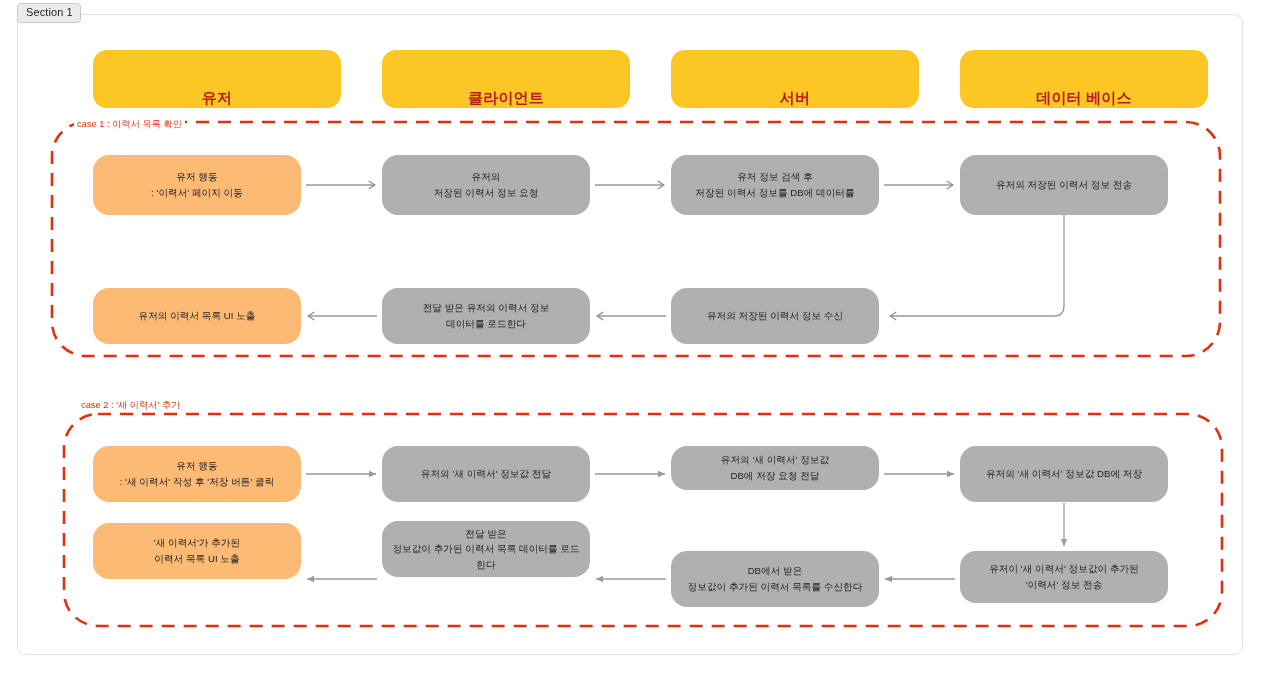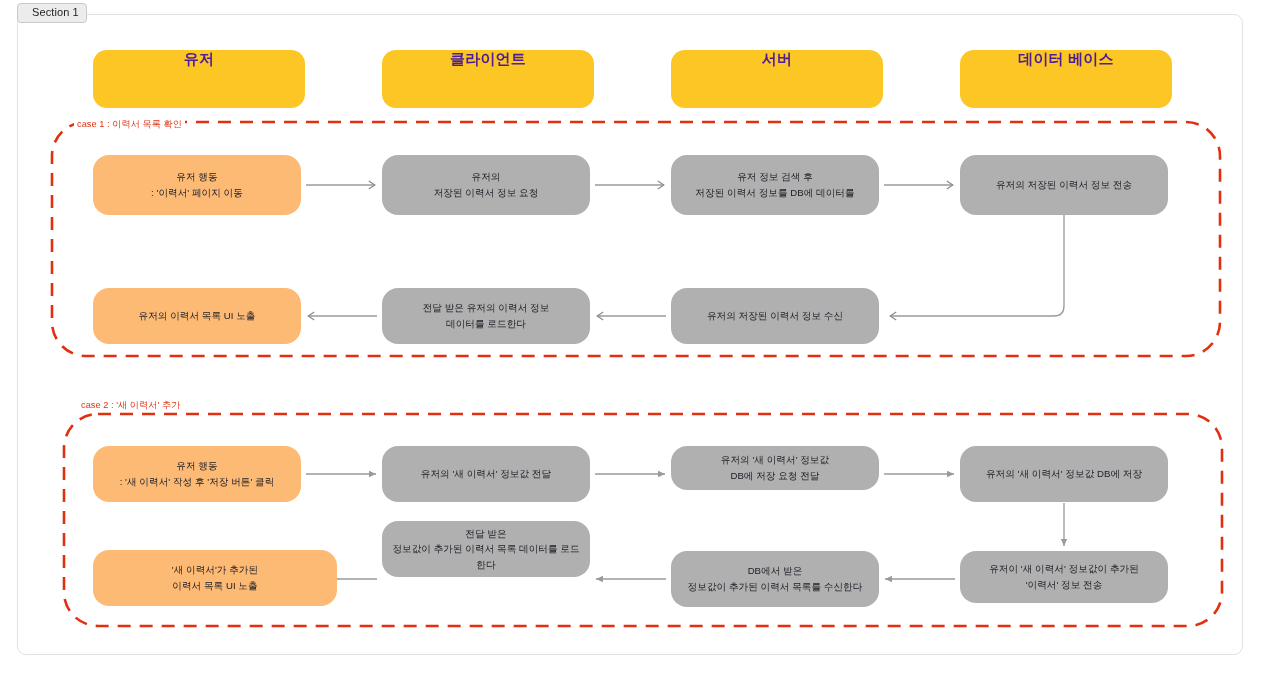--- a/index.html
+++ b/index.html
@@ -5,35 +5,35 @@
   html,body{margin:0;padding:0;background:#ffffff;}
   body{
     width:1280px;height:675px;position:relative;overflow:hidden;
     font-family:"Liberation Sans","DejaVu Sans",sans-serif;
     color:#1a1a1a;
   }
   
   #section-tab{
     position:absolute;left:17px;top:3px;z-index:5;
     background:#ececec;border:1px solid #c9c9c9;border-radius:4px;
-    padding:2px 7px 3px 14px;font-size:11px;line-height:13px;color:#222;
+    padding:2px 7px 3px 8px;font-size:11px;line-height:13px;color:#222;
     font-weight:400;letter-spacing:.1px;
   }
   
   #section-frame{
     position:absolute;left:17px;top:14px;width:1226px;height:641px;
     box-sizing:border-box;background:#fff;
     border:1px solid #e2e2e2;border-radius:9px;
   }
   
   .lane-head{
-    position:absolute;top:50px;height:58px;width:212px;
+    position:absolute;top:50px;height:58px;width:248px;
     background:#fcc624;border-radius:14px;
-    display:flex;align-items:flex-start;justify-content:center;
-    font-size:15px;font-weight:700;color:#4c1d95;letter-spacing:.2px;
+    display:flex;align-items:flex-end;justify-content:center;
+    font-size:15px;font-weight:700;color:#b91c1c;letter-spacing:.2px;
   }
   
   .node{
     position:absolute;box-sizing:border-box;
     display:flex;align-items:center;justify-content:center;text-align:center;
     border-radius:16px;font-size:9.6px;line-height:1.62;
     color:#20202a;padding:4px 9px;letter-spacing:.05px;
   }
   .node.blue{background:#fdba74;}
   .node.gray{background:#b0b0b0;}
@@ -142,21 +142,21 @@
   <span class="txt">유저의 '새 이력서' 정보값 전달</span>
   </div>
 <div class="node gray" style="left:671px;top:446px;width:208px;height:44px">
   <span class="txt">유저의 '새 이력서' 정보값
 DB에 저장 요청 전달</span>
   </div>
 <div class="node gray" style="left:960px;top:446px;width:208px;height:56px">
   <span class="txt">유저의 '새 이력서' 정보값 DB에 저장</span>
   </div>
 
-<div class="node blue" style="left:93px;top:550px;width:244px;height:56px">
+<div class="node blue" style="left:93px;top:523px;width:208px;height:56px">
   <span class="txt">'새 이력서'가 추가된
 이력서 목록 UI 노출</span>
   </div>
 <div class="node gray" style="left:382px;top:521px;width:208px;height:56px">
   <span class="txt">전달 받은
 정보값이 추가된 이력서 목록 데이터를 로드한다</span>
   </div>
 <div class="node gray" style="left:671px;top:551px;width:208px;height:56px">
   <span class="txt">DB에서 받은
 정보값이 추가된 이력서 목록를 수신한다</span>

